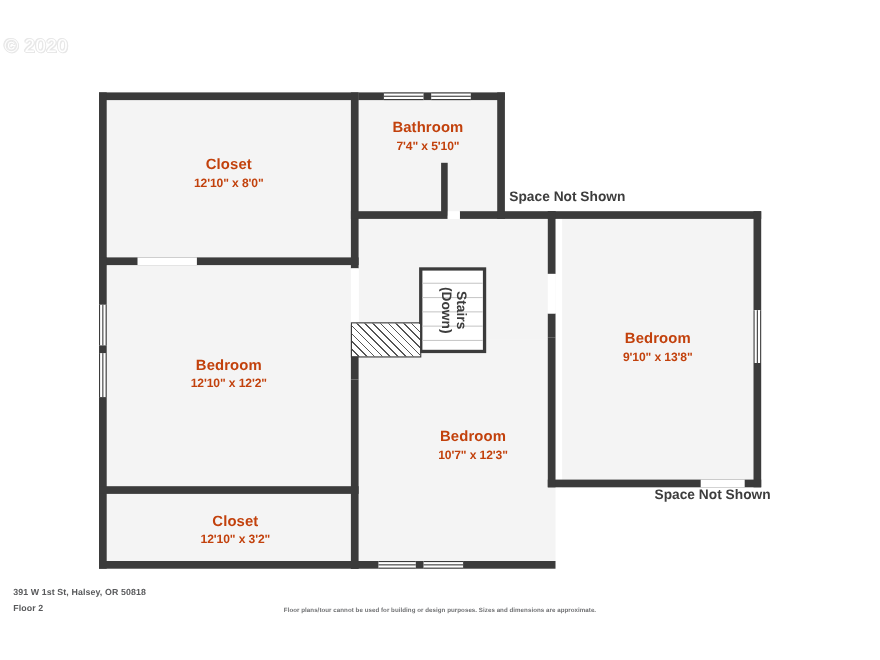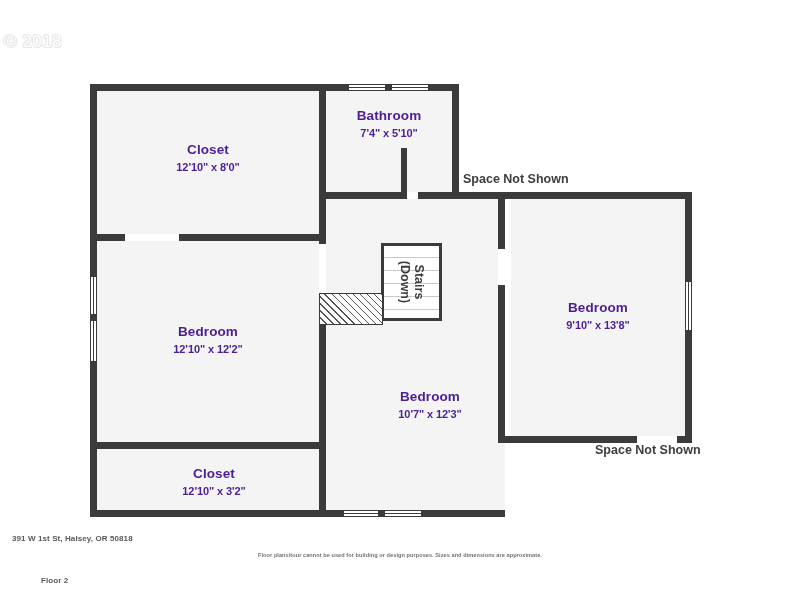--- a/index.html
+++ b/index.html
@@ -81,21 +81,21 @@
     top: 0; bottom: 0;
     left: 50%;
     width: 1.5px;
     margin-left: -0.75px;
     background: #3b3b3b;
   }
   
   .label {
     position: absolute;
     text-align: center;
-    color: #4c1d95;
+    color: #c2410c;
     line-height: 1.25;
     white-space: nowrap;
   }
   .label .name {
     display: block;
     font-size: 13.5px;
     font-weight: bold;
     letter-spacing: 0.1px;
   }
   .label .dims {
@@ -160,45 +160,44 @@
     left: 12px;
     top: 534px;
     font-size: 8px;
     font-weight: bold;
     color: #58595b;
     letter-spacing: 0.1px;
   }
   .footer-floor {
     position: absolute;
     left: 12px;
-    top: 576px;
+    top: 548px;
     font-size: 8px;
     font-weight: bold;
     color: #58595b;
     letter-spacing: 0.1px;
-    margin-left: 29px;
   }
   .footer-disclaimer {
     position: absolute;
     left: 0;
     right: 0;
     top: 552px;
     text-align: center;
     font-size: 5.6px;
     font-weight: bold;
     color: #6f7072;
     letter-spacing: 0.05px;
   }
 </style>
 </head>
 <body>
 
 <div id="stage">
 
-  <div class="watermark">© 2018</div>
+  <div class="watermark">© 2020</div>
 
   <div class="room" style="left:96px; top:90px; width:224px; height:145px;"></div>
 
   <div class="room" style="left:96px; top:240px; width:224px; height:203px;"></div>
 
   <div class="room" style="left:96px; top:449px; width:224px; height:62px;"></div>
 
   <div class="room" style="left:326px; top:90px; width:126px; height:103px;"></div>
 
   <div class="room" style="left:326px; top:199px; width:179px; height:110px;"></div>

